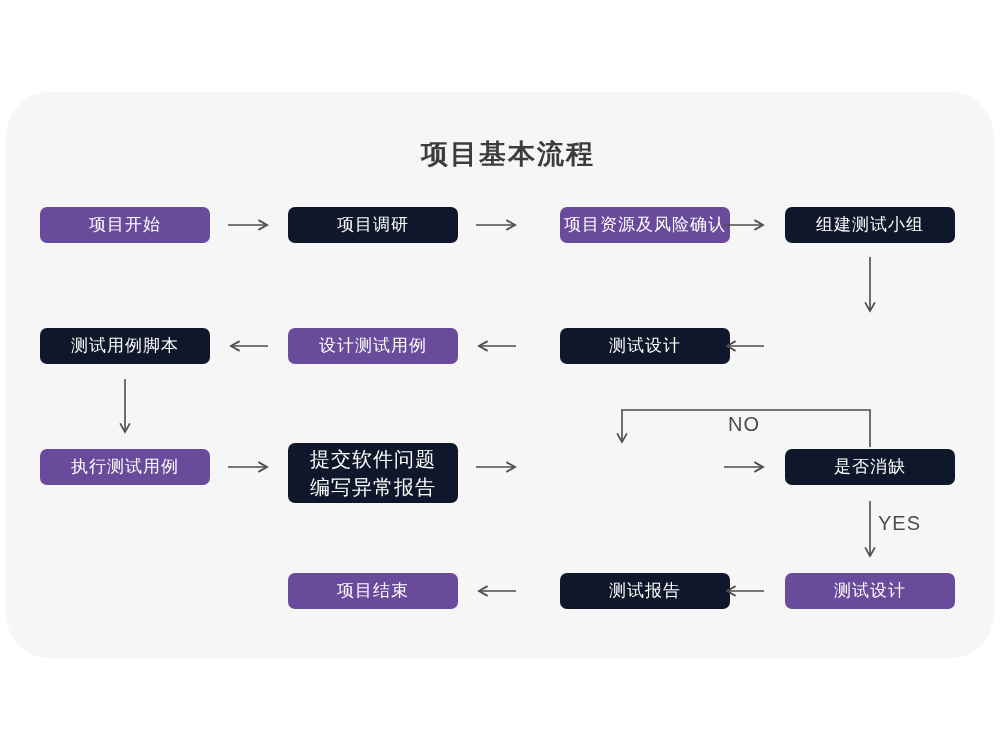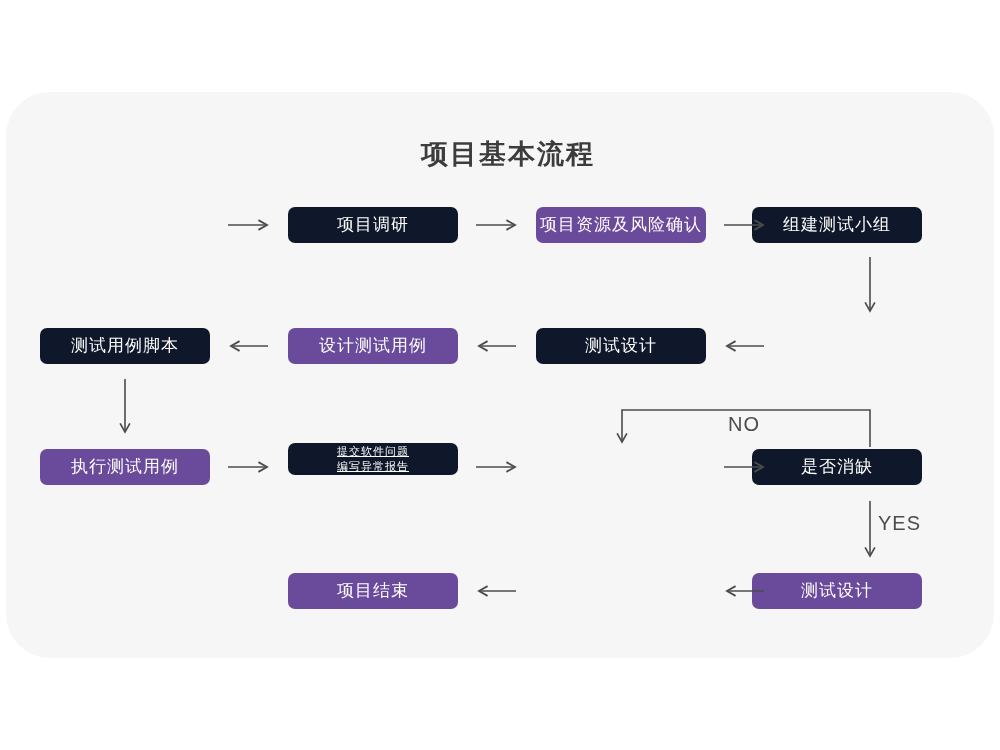--- a/index.html
+++ b/index.html
@@ -20,52 +20,54 @@
     padding-left:8px;
   }
   .node{
     position:absolute;width:170px;height:36px;border-radius:7px;
     display:flex;align-items:center;justify-content:center;
     color:#ffffff;font-size:17px;letter-spacing:1px;
     white-space:pre-line;text-align:center;line-height:1.4;
   }
   .purple{background:#6a4a9a;}
   .gray{background:#0f172a;}
-  .c1{left:40px}.c2{left:288px}.c3{left:536px}.c4{left:752px}
+  .c1{left:40px}.c2{left:288px}.c3{left:560px}.c4{left:785px}
   .r1{top:207px}.r2{top:328px}.r3{top:449px}.r4{top:573px}
-  .tall{top:443px;height:32px;font-size:11px;text-decoration:underline;}
+  .tall{top:443px;height:60px;font-size:20px;}
   .arrows{position:absolute;left:0;top:0;width:1000px;height:750px;pointer-events:none;}
   .branch-label{
     position:absolute;color:#4c4c4c;font-size:20px;letter-spacing:1px;
   }
   .no-label{left:728px;top:413px;width:34px;}
   .yes-label{left:878px;top:512px;}
 </style>
 </head>
 <body>
 
 <div class="stage">
   <div class="card"></div>
 
   <div class="title">项目基本流程</div>
 
+  <div class="node purple c1 r1">项目开始</div>
   <div class="node gray   c2 r1">项目调研</div>
   <div class="node purple c3 r1">项目资源及风险确认</div>
   <div class="node gray   c4 r1">组建测试小组</div>
 
   <div class="node gray   c1 r2">测试用例脚本</div>
   <div class="node purple c2 r2">设计测试用例</div>
   <div class="node gray   c3 r2">测试设计</div>
 
   <div class="node purple c1 r3">执行测试用例</div>
   <div class="node gray   c2 tall">提交软件问题
 编写异常报告</div>
   <div class="node gray   c4 r3">是否消缺</div>
 
   <div class="node purple c2 r4">项目结束</div>
+  <div class="node gray   c3 r4">测试报告</div>
   <div class="node purple c4 r4">测试设计</div>
 
   <svg class="arrows" viewBox="0 0 1000 750" xmlns="http://www.w3.org/2000/svg">
     <defs>
       <marker id="head" viewBox="0 0 12 12" refX="9" refY="6" markerWidth="13" markerHeight="13" orient="auto" markerUnits="userSpaceOnUse">
         <path d="M2,1.5 L10,6 L2,10.5" fill="none" stroke="#4c4c4c" stroke-width="1.6"></path>
       </marker>
     </defs>
     <g stroke="#4c4c4c" stroke-width="1.6" fill="none">
 

